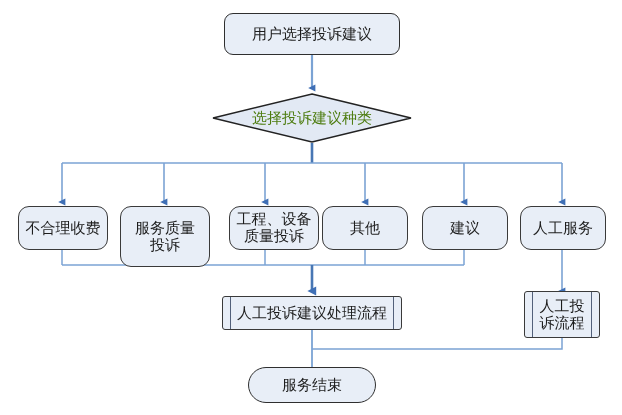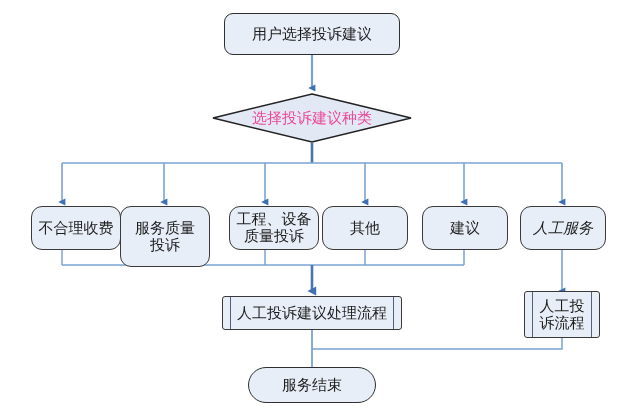--- a/index.html
+++ b/index.html
@@ -60,21 +60,21 @@
       linear-gradient(#52607a, #52607a) left 7px top 0 / 1px 100% no-repeat,
       linear-gradient(#52607a, #52607a) right 7px top 0 / 1px 100% no-repeat,
       #e8eef7;
   }
   .node-diamond {
     position: absolute;
     display: flex;
     align-items: center;
     justify-content: center;
     font-size: 15px;
-    color: #ec4899;
+    color: #4d7c0f;
     z-index: 2;
   }
   .node-diamond .dshape {
     position: absolute;
     left: 0;
     top: 0;
     width: 100%;
     height: 100%;
   }
   .node-diamond .dlabel {
@@ -157,21 +157,21 @@
     <span class="lbl">用户选择投诉建议</span>
   </div>
 
   <div class="node-diamond" style="left:212px; top:93px; width:200px; height:50px;">
     <svg class="dshape" viewBox="0 0 200 50" preserveAspectRatio="none">
       <polygon points="100,1 199,25 100,49 1,25" fill="#e2e9f4" stroke="#222222" stroke-width="1.4" vector-effect="non-scaling-stroke"></polygon>
     </svg>
     <span class="dlabel">选择投诉建议种类</span>
   </div>
 
-  <div class="node node-box" style="left:18px; top:206px; width:90px; height:44px;margin-left:13px;">
+  <div class="node node-box" style="left:18px; top:206px; width:90px; height:44px;">
     <span class="lbl">不合理收费</span>
   </div>
 
   <div class="node node-box" style="left:120px; top:206px; width:90px; height:61px;">
     <span class="lbl">服务质量
 投诉</span>
   </div>
 
   <div class="node node-box" style="left:220px; top:206px; width:90px; height:44px;margin-left:9px;">
     <span class="lbl">工程、设备
@@ -179,21 +179,21 @@
   </div>
 
   <div class="node node-box" style="left:322px; top:206px; width:86px; height:44px;font-family:Liberation Serif, serif;">
     <span class="lbl">其他</span>
   </div>
 
   <div class="node node-box" style="left:422px; top:206px; width:86px; height:44px;">
     <span class="lbl">建议</span>
   </div>
 
-  <div class="node node-box" style="left:520px; top:206px; width:86px; height:44px;font-style:italic;">
+  <div class="node node-box" style="left:520px; top:206px; width:86px; height:44px;">
     <span class="lbl">人工服务</span>
   </div>
 
   <div class="node node-predef" style="left:222px; top:296px; width:180px; height:34px;">
     <span class="lbl">人工投诉建议处理流程</span>
   </div>
 
   <div class="node node-predef" style="left:524px; top:291px; width:76px; height:47px;">
     <span class="lbl">人工投
 诉流程</span>

